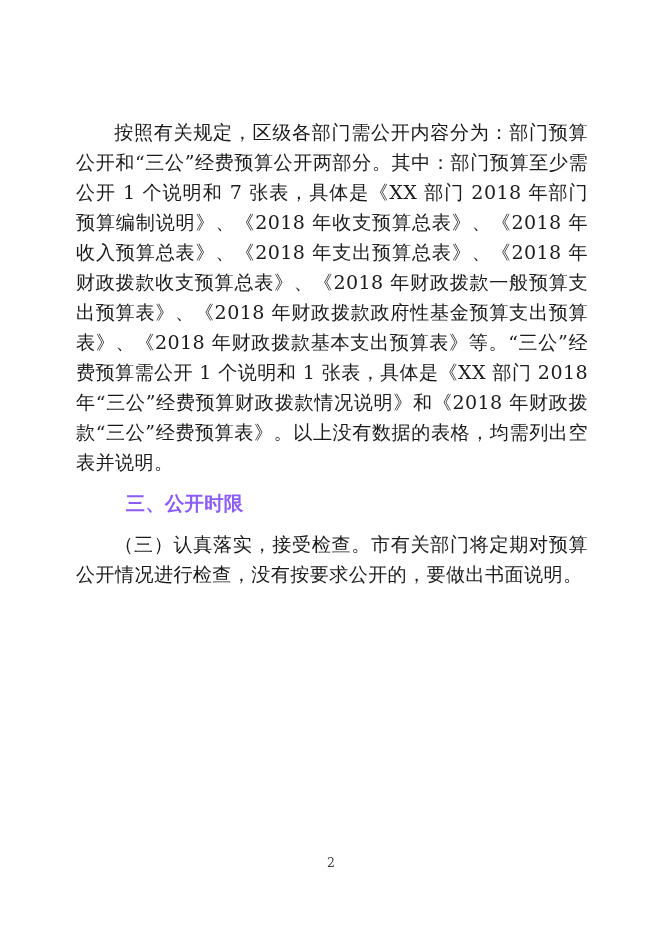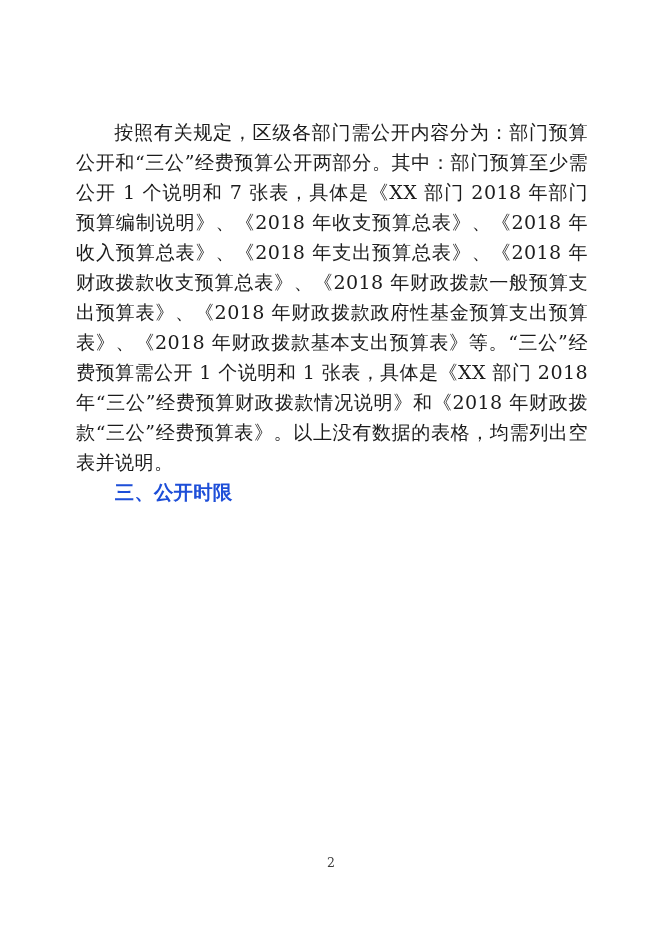--- a/index.html
+++ b/index.html
@@ -39,23 +39,23 @@
     letter-spacing: 0.02em;
     -webkit-font-smoothing: antialiased;
   }
 
   
   .heading {
     font-family: "DejaVu Sans", "Liberation Sans", sans-serif;
     font-size: 19.4px;
     line-height: 30px;
     font-weight: 700;
-    color: #1d4ed8;
+    color: #8b5cf6;
     text-indent: 2em;
-    margin: 0;
+    margin: 11px;
     letter-spacing: 0.01em;
   }
 
   .page-number {
     position: absolute;
     left: 0;
     right: 0;
     top: 855px;
     text-align: center;
     font-family: "DejaVu Serif", "Liberation Serif", serif;
@@ -71,18 +71,19 @@
   <div class="content">
 
     <p class="para">按照有关规定，区级各部门需公开内容分为：部门预算公开和“三公”经费预算公开两部分。其中：部门预算至少需公开 1 个说明和 7 张表，具体是《XX 部门 2018 年部门预算编制说明》、《2018 年收支预算总表》、《2018 年收入预算总表》、《2018 年支出预算总表》、《2018 年财政拨款收支预算总表》、《2018 年财政拨款一般预算支出预算表》、《2018 年财政拨款政府性基金预算支出预算表》、《2018 年财政拨款基本支出预算表》等。“三公”经费预算需公开 1 个说明和 1 张表，具体是《XX 部门 2018 年“三公”经费预算财政拨款情况说明》和《2018 年财政拨款“三公”经费预算表》。以上没有数据的表格，均需列出空表并说明。</p>
 
     <p class="heading">三、公开时限</p>
 
 
 
 
 
+    <p class="para">（三）认真落实，接受检查。市有关部门将定期对预算公开情况进行检查，没有按要求公开的，要做出书面说明。</p>
 
   </div>
 
   <div class="page-number">2</div>
 
 </div>
 
 </body></html>

